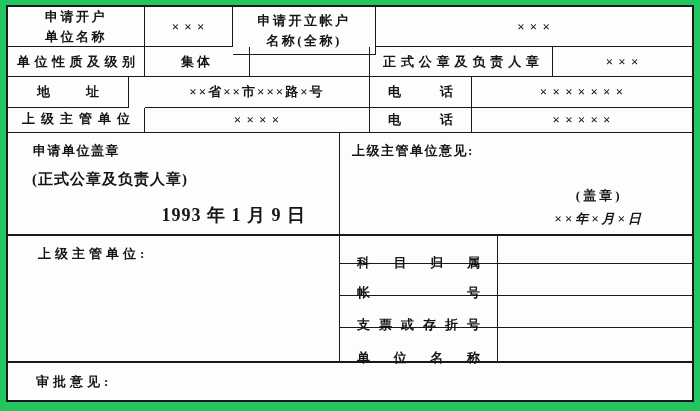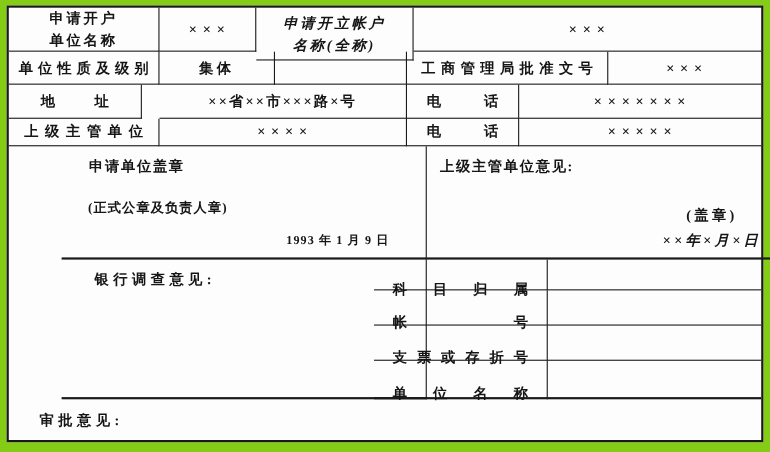--- a/index.html
+++ b/index.html
@@ -1,78 +1,78 @@
 <!DOCTYPE html>
 <html><head>
 <meta charset="utf-8">
 <style>
   html,body{margin:0;padding:0;background:#ffffff;}
   .page{
-    position:relative;width:700px;height:411px;background:#84cc16;
+    position:relative;width:700px;height:411px;background:#22c55e;
     font-family:"Liberation Serif","DejaVu Serif",serif;
     color:#151515;font-weight:bold;overflow:hidden;
   }
   .tbl{
     position:absolute;left:6px;top:5px;width:688px;height:397px;
     border:2px solid #1a1a1a;box-sizing:border-box;background:#fdfdfd;
   }
   .cell{
     position:absolute;box-sizing:border-box;
     display:flex;align-items:center;justify-content:center;
     font-size:13px;line-height:1.35;white-space:nowrap;
   }
   .br{border-right:1px solid #1a1a1a;}
   .bb{border-bottom:1px solid #1a1a1a;}
   .bb2{border-bottom:2px solid #1a1a1a;}
   .two-line{flex-direction:column;letter-spacing:2.5px;line-height:1.5;}
   .jlabel{display:block;width:100%;text-align:justify;text-align-last:justify;letter-spacing:0;}
   .pad8{padding:0 9px;}
-  .pad14{padding:0 14px;}
+  .pad14{padding:0 14px;font-family:Liberation Mono, monospace;}
   .pad12{padding:0 13px;}
   .pad17{padding:0 17px;margin-top:27px;}
   .pad18{padding:0 18px;}
   .pad30{padding:0 29px;}
   .xval{letter-spacing:1px;}
   .addr{letter-spacing:2px;}
   .ls3{letter-spacing:3px;}
-  .freecell{display:block;margin-left:48px;}
+  .freecell{display:block;}
   .seal-title{position:absolute;left:25px;top:9px;font-size:13px;letter-spacing:1.5px;}
-  .seal-sub{position:absolute;left:24px;top:48px;font-size:12px;letter-spacing:1px;}
-  .seal-date{position:absolute;right:33px;bottom:7px;font-size:11px;letter-spacing:1px;}
+  .seal-sub{position:absolute;left:24px;top:36px;font-size:15px;letter-spacing:1px;}
+  .seal-date{position:absolute;right:33px;bottom:7px;font-size:18px;letter-spacing:1px;}
   .sup-title{position:absolute;left:12px;top:9px;font-size:13px;letter-spacing:1.5px;}
   .sup-block{position:absolute;right:48px;bottom:6px;text-align:center;}
   .sup-seal{font-size:13px;letter-spacing:3px;margin-bottom:6px;}
   .sup-date{font-size:13px;letter-spacing:3px;font-style:italic;}
   .bank-title{position:absolute;left:30px;top:9px;font-size:13px;letter-spacing:4px;}
   .approve{justify-content:flex-start;padding-left:28px;letter-spacing:4px;}
 </style>
 </head>
 <body>
 
 <div class="page">
   <div class="tbl">
 
     <div class="cell br bb two-line" style="left:0;top:0;width:137px;height:40px;">
       <span>申请开户</span>
       <span>单位名称</span>
     </div>
     <div class="cell br bb xval" style="left:137px;top:0;width:88px;height:40px;">× × ×</div>
-    <div class="cell br bb two-line" style="left:225px;top:0;width:143px;height:48px;font-style:italic;">
+    <div class="cell br bb two-line" style="left:225px;top:0;width:143px;height:48px;">
       <span>申请开立帐户</span>
       <span>名称(全称)</span>
     </div>
     <div class="cell bb xval" style="left:368px;top:0;width:316px;height:40px;">× × ×</div>
 
     <div class="cell br bb ls3" style="left:137px;top:40px;width:105px;height:30px;">集体</div>
     <div class="cell br bb" style="left:0;top:40px;width:137px;height:30px;">
       <span class="jlabel pad8">单位性质及级别</span>
     </div>
     <div class="cell br bb" style="left:242px;top:40px;width:120px;height:30px;"></div>
     <div class="cell br bb" style="left:362px;top:40px;width:183px;height:30px;">
-      <span class="jlabel pad12">工商管理局批准文号</span>
+      <span class="jlabel pad12">正式公章及负责人章</span>
     </div>
     <div class="cell bb xval" style="left:545px;top:40px;width:139px;height:30px;">× × ×</div>
 
     <div class="cell br bb" style="left:0;top:70px;width:121px;height:31px;">
       <span class="jlabel pad30">地址</span>
     </div>
     <div class="cell br bb addr" style="left:137px;top:70px;width:225px;height:31px;">××省××市×××路×号</div>
     <div class="cell br bb" style="left:362px;top:70px;width:102px;height:31px;">
       <span class="jlabel pad18">电话</span>
     </div>
@@ -94,21 +94,21 @@
     </div>
     <div class="cell bb2 freecell" style="left:332px;top:126px;width:352px;height:103px;">
       <span class="sup-title">上级主管单位意见:</span>
       <span class="sup-block">
         <span class="sup-seal" style="display:block;">(盖章)</span>
         <span class="sup-date" style="display:block;">××年×月×日</span>
       </span>
     </div>
 
     <div class="cell br bb2 freecell" style="left:0;top:229px;width:332px;height:127px;">
-      <span class="bank-title">银行调查意见:</span>
+      <span class="bank-title">上级主管单位:</span>
     </div>
 
     <div class="cell br bb" style="left:332px;top:229px;width:158px;height:28px;">
       <span class="jlabel pad17">科目归属</span>
     </div>
     <div class="cell bb" style="left:490px;top:229px;width:194px;height:28px;"></div>
 
     <div class="cell br bb" style="left:332px;top:257px;width:158px;height:32px;">
       <span class="jlabel pad17">帐号</span>
     </div>

